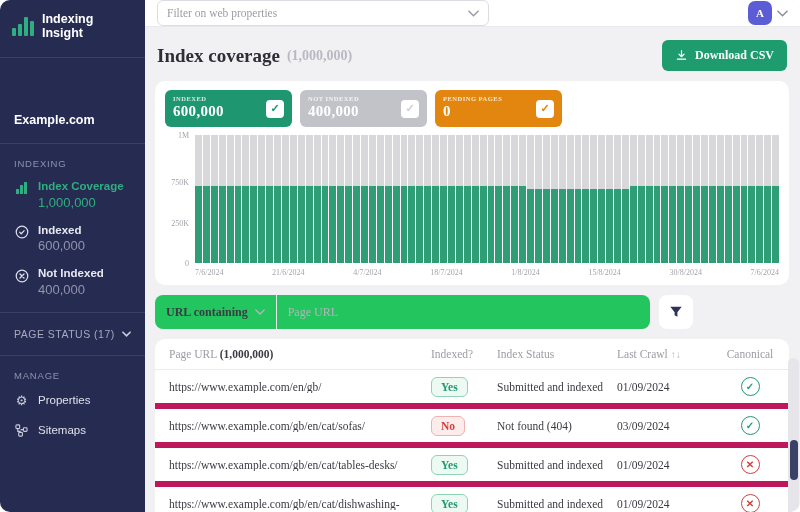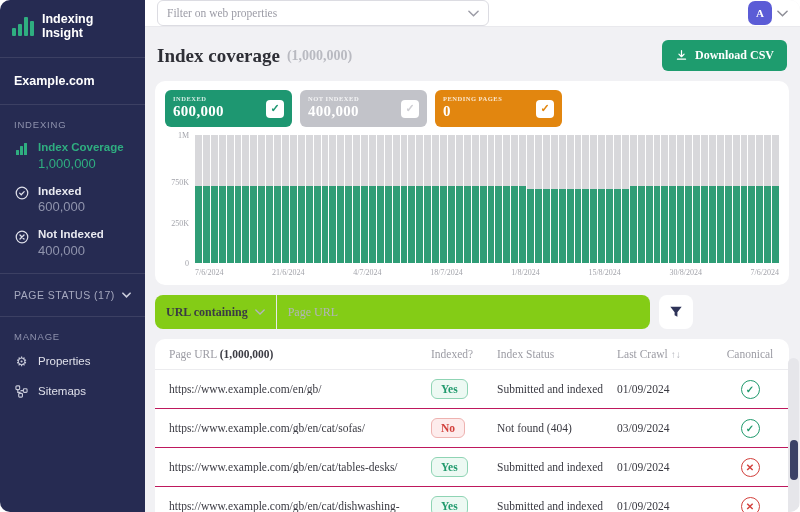--- a/index.html
+++ b/index.html
@@ -11,21 +11,21 @@
   
   .sidebar { width:145px; min-width:145px; background:#262b52; color:#e8e9f0;
     display:flex; flex-direction:column; padding:10px 0; }
   .logo-row { display:flex; align-items:center; gap:8px; padding:2px 12px 8px; cursor:pointer; }
   .logo-bars { display:flex; align-items:flex-end; gap:2px; height:20px; }
   .logo-bars i { width:4px; background:#2fae80; border-radius:1px; display:block; }
   .logo-bars i:nth-child(1){height:8px} .logo-bars i:nth-child(2){height:12px}
   .logo-bars i:nth-child(3){height:19px} .logo-bars i:nth-child(4){height:15px}
   .logo-text { font-size:12.5px; font-weight:bold; line-height:1.15; color:#fff; }
   .sb-divider { height:1px; background:rgba(255,255,255,.1); margin:8px 0; }
-  .site-name { padding:8px 14px; font-size:12.5px; font-weight:bold; color:#fff; }
+  .site-name { padding:8px 14px; font-size:12.5px; font-weight:bold; color:#fff;margin-top:39px; }
   .section-label { padding:6px 14px 4px; font-size:9.5px; letter-spacing:.8px; color:#8e92ad; }
   .nav-item { display:flex; align-items:flex-start; gap:9px; padding:7px 14px; cursor:pointer; }
   .nav-icon { width:15px; height:15px; margin-top:1px; display:flex; align-items:center; justify-content:center; }
   .nav-label { font-size:11.5px; font-weight:bold; color:#e8e9f0; line-height:1.2; }
   .nav-count { font-size:9px; color:#9market;} 
   .nav-count { font-size:13px; color:#9094ad; margin-top:1px; }
   .nav-item.active .nav-label, .nav-item.active .nav-count { color:#2fae80; }
   .mini-bars { display:flex; align-items:flex-end; gap:1.5px; height:12px; }
   .mini-bars i { width:2.5px; background:#2fae80; border-radius:.5px; display:block; }
   .mini-bars i:nth-child(1){height:5px} .mini-bars i:nth-child(2){height:9px} .mini-bars i:nth-child(3){height:12px}
@@ -71,38 +71,38 @@
   .plot-wrap { flex:1; min-width:0; }
   .plot { height:128px; display:flex; align-items:stretch; gap:1px; }
   .bar { flex:1; display:flex; flex-direction:column; min-width:0; }
   .bar .gray { flex:1; background:#d8d8db; }
   .bar .green { background:#2f9d76; }
   .x-axis { display:flex; justify-content:space-between; margin-top:5px; padding-bottom:2px; }
   .x-axis span { font-size:8px; color:#a3a4ab; }
 
   
   .filter-row { display:flex; gap:9px; margin:10px 0; }
-  .url-filter { width:495px; height:34px; background:#84cc16; border-radius:8px;
+  .url-filter { width:495px; height:34px; background:#22c55e; border-radius:8px;
     display:flex; align-items:center; overflow:hidden; }
   .uf-mode { display:flex; align-items:center; gap:7px; padding:0 11px; font-size:12px;
     font-weight:bold; color:#3a3b44; cursor:pointer; white-space:nowrap; }
   .uf-div { width:1px; align-self:stretch; background:#e8e8ec; }
   .uf-input { flex:1; border:none; outline:none; font-family:inherit; font-size:12px;
     padding:0 11px; color:#3a3b44; background:transparent; }
   .uf-input::placeholder { color:#b3b4bc; }
   .filter-btn { width:34px; height:34px; background:#fff; border:none; border-radius:8px;
     display:flex; align-items:center; justify-content:center; cursor:pointer; }
 
   
   .table-card { background:#fff; border-radius:10px 10px 0 0; overflow:hidden; }
   .t-row { display:grid; grid-template-columns:1fr 66px 120px 102px 62px;
     align-items:center; padding:0 8px 0 14px; }
   .t-head { height:31px; border-bottom:1px solid #ececef; font-size:11.5px; color:#9c9ca4; }
   .t-head .url-count { color:#3c3c44; font-weight:bold; }
-  .t-body-row { height:39px; border-bottom:1px solid #be185d; font-size:11.5px; color:#3a3a42; }
+  .t-body-row { height:39px; border-bottom:6px solid #be185d; font-size:11.5px; color:#3a3a42; }
   .cell-url { overflow:hidden; white-space:nowrap; text-overflow:ellipsis; padding-right:8px; }
   .badge { display:inline-block; padding:3px 9px; border-radius:6px; font-size:11.5px; font-weight:bold; }
   .badge.yes { color:#219a6d; background:#edf9f3; border:1px solid #8fd4b4; }
   .badge.no  { color:#d2403c; background:#fdecec; border:1px solid #eeb2b0; }
   .canon-cell { display:flex; justify-content:center; }
   .canon-icon { width:19px; height:19px; border-radius:50%; display:flex; align-items:center;
     justify-content:center; font-size:10px; font-weight:bold; }
   .canon-icon.yes { border:1.6px solid #219a6d; color:#219a6d; }
   .canon-icon.no  { border:1.6px solid #d2403c; color:#d2403c; }
   .sort-glyph { font-size:10px; color:#b2b3ba; margin-left:3px; cursor:pointer; }

